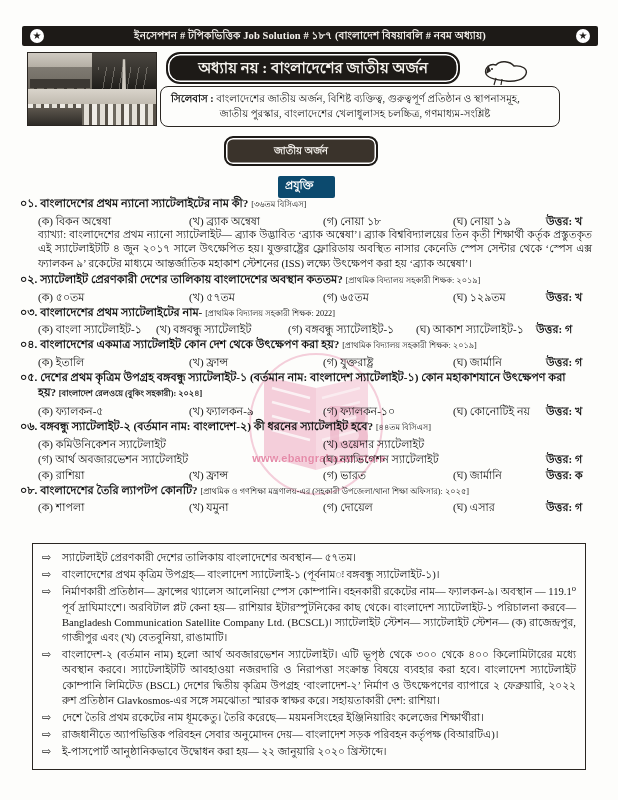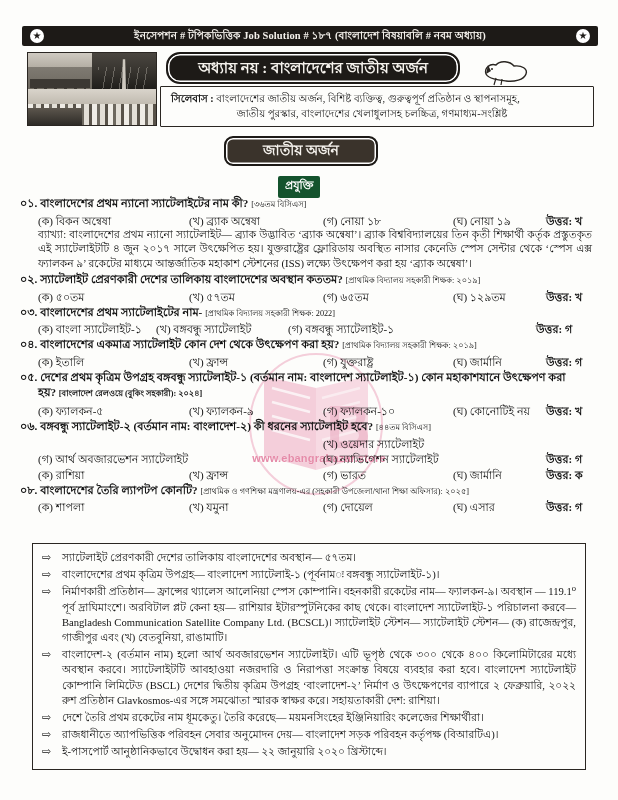--- a/index.html
+++ b/index.html
@@ -185,24 +185,24 @@
     width: 52px;
     height: 28px;
     z-index: 2;
   }
 
   
   .syllabus {
     position: absolute;
     left: 160px;
     top: 86px;
-    width: 434px;
+    width: 400px;
     padding: 4px 20px 5px 10px;
     border: 1.2px solid #2a2622;
-    border-radius: 1px;
+    border-radius: 8px;
     background: transparent;
     box-sizing: border-box;
   }
   .syl-line {
     font-size: 10.2px;
     line-height: 15px;
     white-space: nowrap;
   }
   .syl-line.l1 { text-align: left; }
   .syl-line.l2 { text-align: center; }
@@ -218,33 +218,33 @@
     background: #3a332b;
     border: 2px solid #1d1a17;
     border-radius: 9px;
     box-shadow: 0 0 0 1.5px #fff inset;
     display: flex;
     align-items: center;
     justify-content: center;
   }
   .sectionhead-text {
     color: #f6f3ee;
-    font-size: 14px;
+    font-size: 10px;
     font-weight: bold;
   }
 
   .subhead {
     position: absolute;
     left: 278px;
     top: 176px;
-    background: #14532d;
+    background: #0c4a6e;
     color: #fff;
     font-size: 11px;
     font-weight: bold;
-    padding: 1px 7px 2px 7px;
+    padding: 1px 22px 2px 7px;
     border-radius: 2px;
   }
 
   
   .qlist {
     position: absolute;
     left: 20px;
     top: 196px;
     width: 580px;
     z-index: 5;
@@ -426,20 +426,21 @@
     <div class="q">
       <div class="q-stem">
         <span class="q-num">০৩.</span>
         <span>বাংলাদেশের প্রথম স্যাটেলাইটের নাম-</span>
         <span class="src">[প্রাথমিক বিদ্যালয় সহকারী শিক্ষক: 2022]</span>
       </div>
       <div class="opts wide">
         <span class="opt o1">(ক) বাংলা স্যাটেলাইট-১</span>
         <span class="opt o2">(খ) বঙ্গবন্ধু স্যাটেলাইট</span>
         <span class="opt o3">(গ) বঙ্গবন্ধু স্যাটেলাইট-১</span>
+        <span class="opt o4">(ঘ) আকাশ স্যাটেলাইট-১</span>
         <span class="ans">উত্তর: গ</span>
       </div>
     </div>
 
     <div class="q">
       <div class="q-stem">
         <span class="q-num">০৪.</span>
         <span>বাংলাদেশের একমাত্র স্যাটেলাইট কোন দেশ থেকে উৎক্ষেপণ করা হয়?</span>
         <span class="src">[প্রাথমিক বিদ্যালয় সহকারী শিক্ষক: ২০১৯]</span>
       </div>
@@ -470,20 +471,21 @@
       </div>
     </div>
 
     <div class="q">
       <div class="q-stem">
         <span class="q-num">০৬.</span>
         <span>বঙ্গবন্ধু স্যাটেলাইট-২ (বর্তমান নাম: বাংলাদেশ-২) কী ধরনের স্যাটেলাইট হবে?</span>
         <span class="src">[৪৪তম বিসিএস]</span>
       </div>
       <div class="opts two">
+        <span class="opt t1">(ক) কমিউনিকেশন স্যাটেলাইট</span>
         <span class="opt t2">(খ) ওয়েদার স্যাটেলাইট</span>
         <span class="opt t4">(ঘ) ন্যাভিগেশন স্যাটেলাইট</span>
         <span class="opt t3">(গ) আর্থ অবজারভেশন স্যাটেলাইট</span>
         <span class="ans">উত্তর: গ</span>
       </div>
     </div>
 
     <div class="q">
       <div class="opts">
         <span class="opt o1">(ক) রাশিয়া</span>

